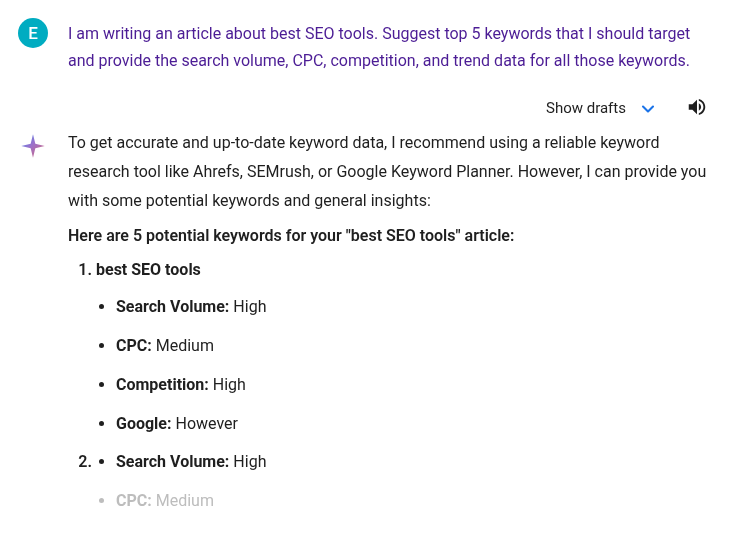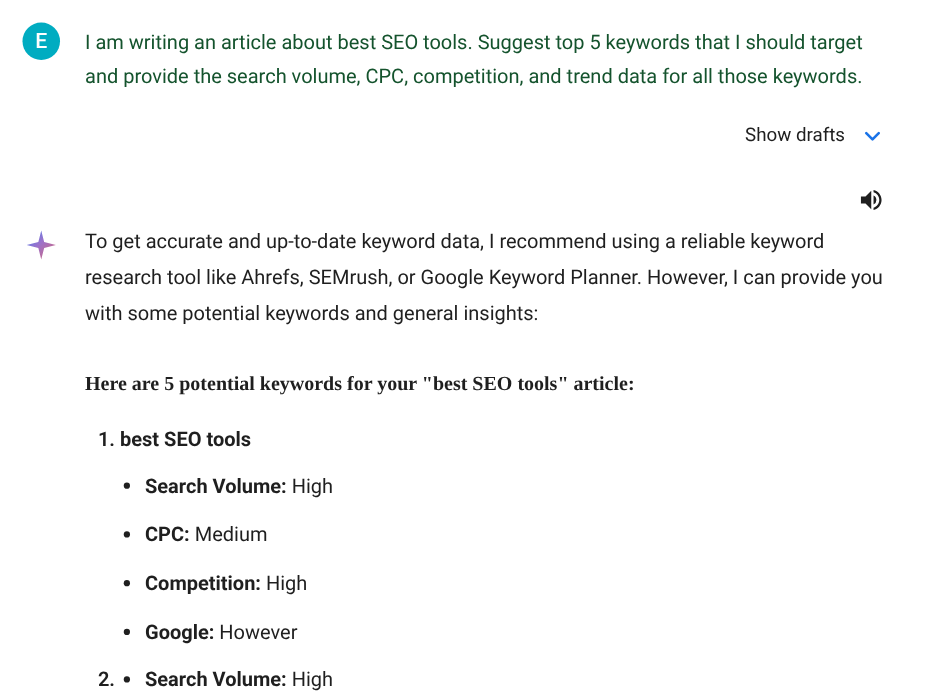--- a/index.html
+++ b/index.html
@@ -36,33 +36,32 @@
     align-items: center;
     justify-content: center;
     font-weight: 500;
     font-size: 17px;
   }
   .content-col {
     flex: 1;
     padding-right: 18px;
   }
   .user-text {
-    color: #14532d;
+    color: #4c1d95;
     font-size: 16px;
     line-height: 1.7;
     padding-top: 2px;
   }
   .drafts-row {
     display: flex;
-    align-items: flex-end;
+    align-items: flex-start;
     justify-content: flex-end;
     gap: 28px;
     padding: 4px 20px 8px 0;
     color: #1f1f1f;
-    flex-direction: column;
   }
   .show-drafts {
     display: flex;
     align-items: center;
     gap: 12px;
     cursor: pointer;
     font-size: 15px;
     color: #1f1f1f;
   }
   .chev-down {
@@ -80,22 +79,22 @@
     display: flex;
     align-items: center;
     justify-content: center;
     margin-top: 2px;
   }
   .ai-text {
     color: #1f1f1f;
     font-size: 16px;
     line-height: 1.8;
   }
-  .ai-text .para { margin-bottom: 28px; }
-  .ai-text .bold-intro { font-weight: 600; margin-bottom: 16px; display:block;font-family:Liberation Serif, serif; }
+  .ai-text .para { margin-bottom: 6px; }
+  .ai-text .bold-intro { font-weight: 600; margin-bottom: 6px; display:block; }
   ol.keyword-list {
     list-style: decimal;
     padding-left: 28px;
   }
   ol.keyword-list > li {
     margin-bottom: 10px;
     font-weight: 600;
   }
   ol.keyword-list > li > .kw-title { font-weight: 700; }
   ul.attrs {

